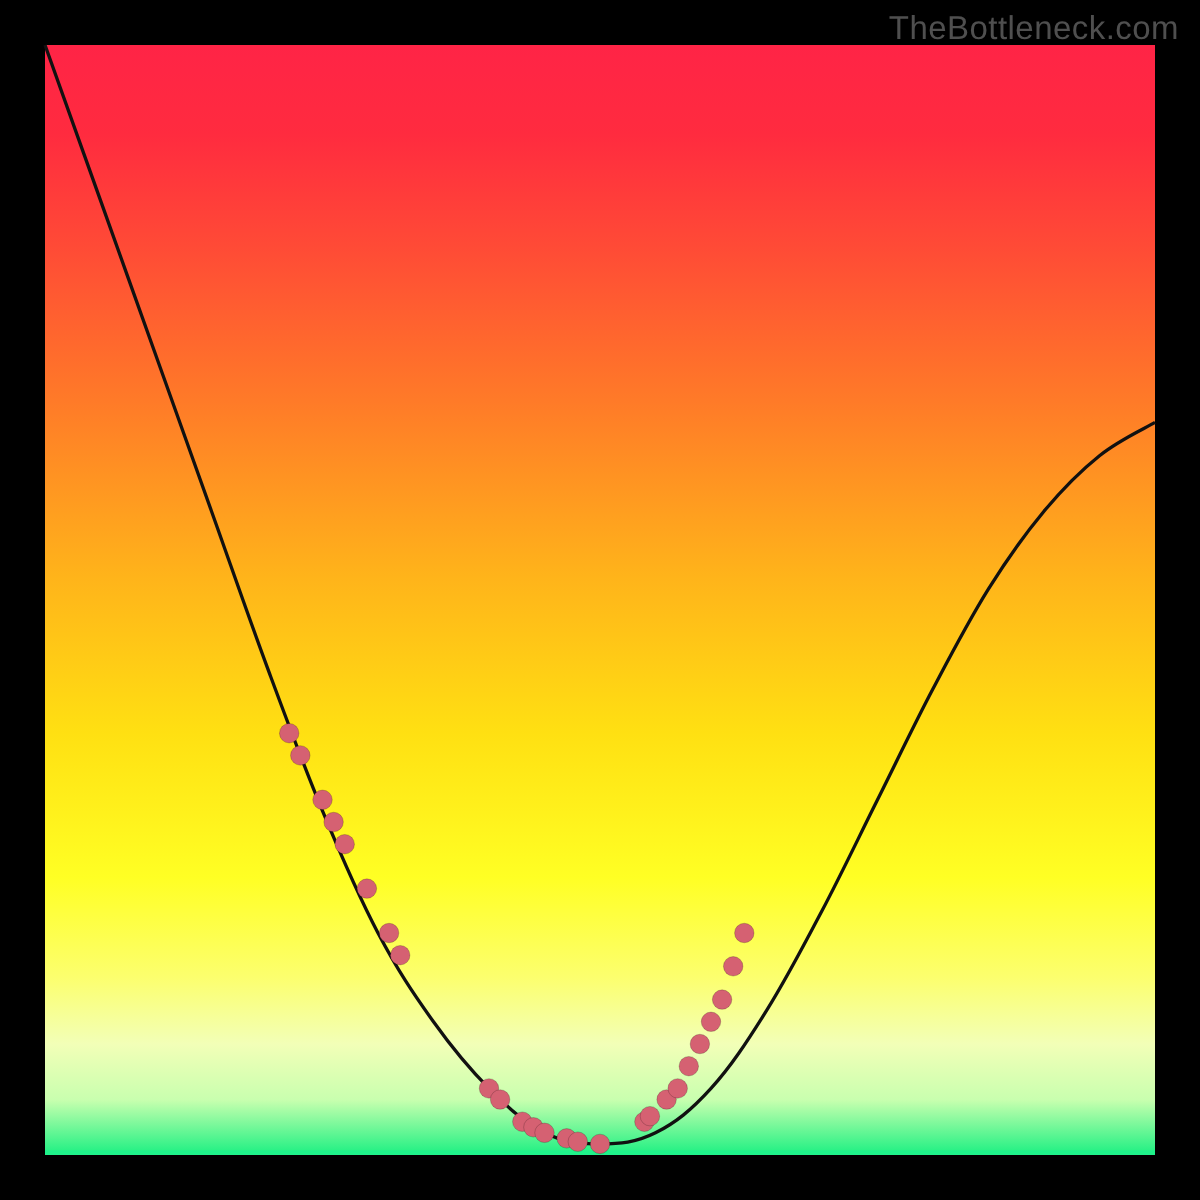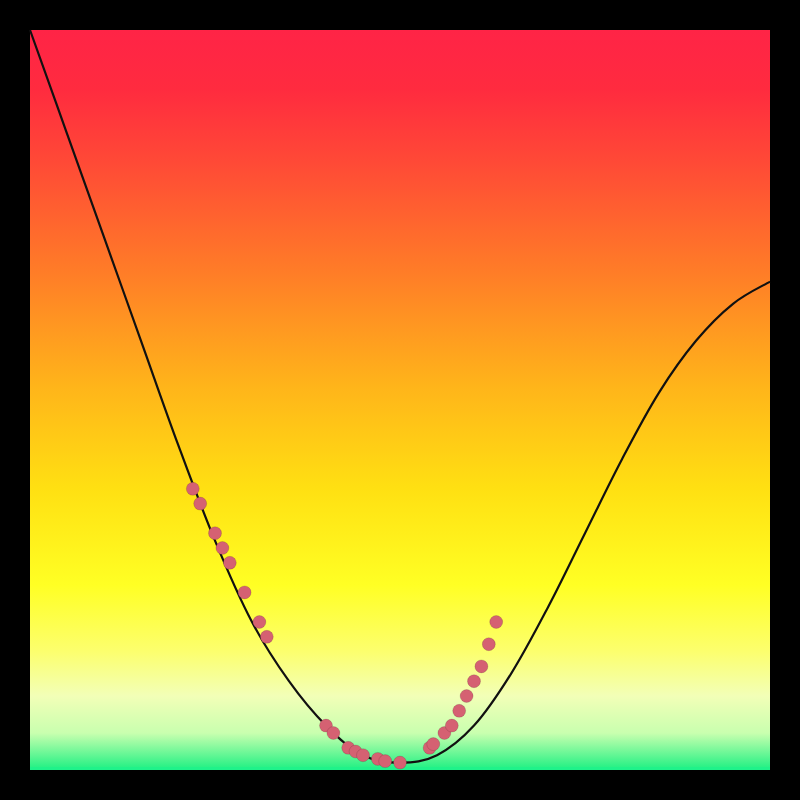--- a/index.html
+++ b/index.html
@@ -78,20 +78,21 @@
   .dot {
     fill: #d56172;
     stroke: rgba(0,0,0,0.25);
     stroke-width: 0.5;
   }
 </style>
 </head>
 <body>
 
 <div class="frame">
+  <div class="watermark">TheBottleneck.com</div>
 
   <div class="plot-wrap">
     <div class="gradient-layer">
       <div class="gradient-main"></div>
       <div class="bottom-line"></div>
     </div>
 
     <svg class="curve" viewBox="0 0 740 740" preserveAspectRatio="none">
       <path id="main-curve" class="curve-path" d="M 0.00 0.00 C 6.66 18.65, 23.68 66.30, 37.00 103.60 C 50.32 140.90, 60.68 169.90, 74.00 207.20 C 87.32 244.50, 97.68 273.50, 111.00 310.80 C 124.32 348.10, 134.68 378.44, 148.00 414.40 C 161.32 450.36, 171.68 478.63, 185.00 510.60 C 198.32 542.57, 208.68 566.69, 222.00 592.00 C 235.32 617.31, 245.68 632.55, 259.00 651.20 C 272.32 669.85, 282.68 682.28, 296.00 695.60 C 309.32 708.92, 319.68 718.54, 333.00 725.20 C 346.32 731.86, 356.68 732.60, 370.00 732.60 C 383.32 732.60, 393.68 731.86, 407.00 725.20 C 420.32 718.54, 430.68 710.25, 444.00 695.60 C 457.32 680.95, 467.68 665.11, 481.00 643.80 C 494.32 622.49, 504.68 602.51, 518.00 577.20 C 531.32 551.89, 541.68 529.84, 555.00 503.20 C 568.32 476.56, 578.68 454.51, 592.00 429.20 C 605.32 403.89, 615.68 383.91, 629.00 362.60 C 642.32 341.29, 652.68 326.78, 666.00 310.80 C 679.32 294.82, 689.68 284.46, 703.00 273.80 C 716.32 263.14, 733.34 255.60, 740.00 251.60"></path>
       <g id="dots">

